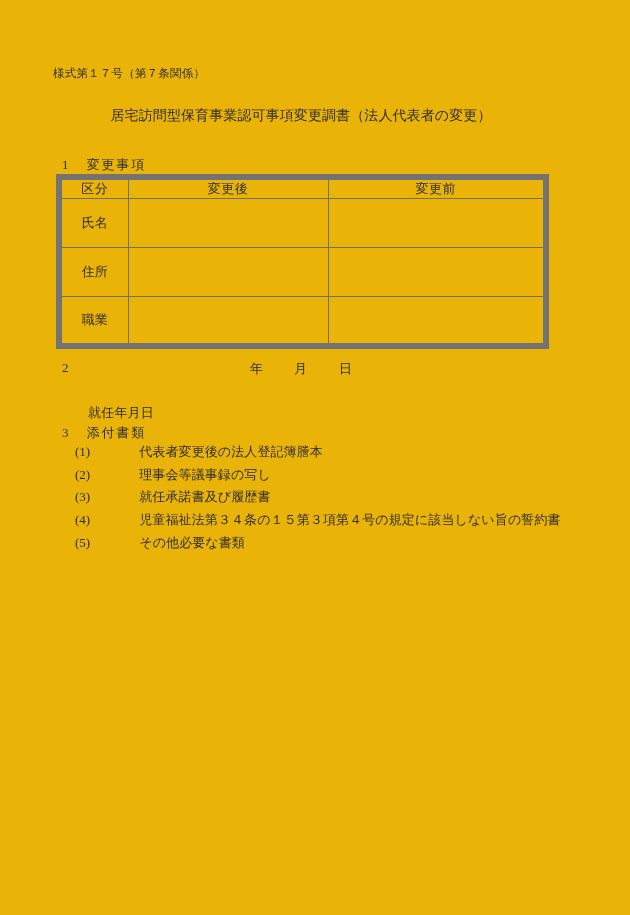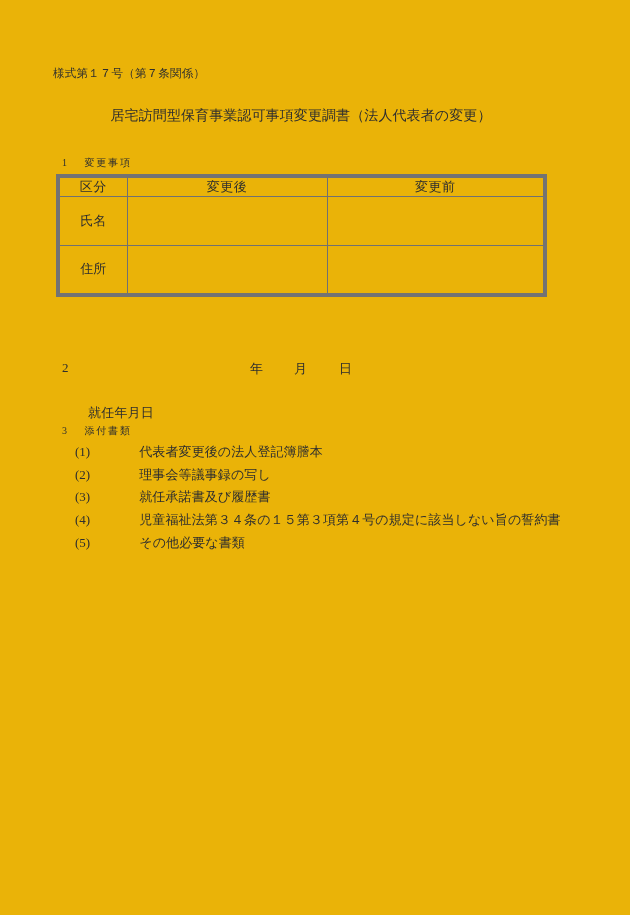--- a/index.html
+++ b/index.html
@@ -42,41 +42,41 @@
     font-size: 14px;
     letter-spacing: 0.1px;
     font-weight: normal;
     margin: 0;
     white-space: nowrap;
   }
 
   
   .sec-head {
     position: absolute;
-    font-size: 10px;
+    font-size: 13px;
     white-space: nowrap;
   }
   .sec-head .sec-num { display: inline-block; }
   .sec-head .sec-label {
     display: inline-block;
     margin-left: 15px;
     letter-spacing: 1.8px;
   }
   .sec1 { left: 62px; top: 156px; }
   .sec3 { left: 62px; top: 424px; }
 
   
   .change-table {
     position: absolute;
     left: 56px;
     top: 174px;
     border-collapse: collapse;
     table-layout: fixed;
     font-size: 13px;
-    border: 4px solid #737373;
+    border: 6px solid #737373;
     padding-left: 28px;
   }
   .change-table col.c1 { width: 69px; }
   .change-table col.c2 { width: 200px; }
   .change-table col.c3 { width: 218px; }
   .change-table th,
   .change-table td {
     border: 1px solid #717171;
     font-weight: normal;
     text-align: center;
@@ -155,20 +155,25 @@
       <tr>
         <td>氏名</td>
         <td></td>
         <td></td>
       </tr>
       <tr>
         <td>住所</td>
         <td></td>
         <td></td>
       </tr>
+      <tr>
+        <td>職業</td>
+        <td></td>
+        <td></td>
+      </tr>
     </tbody>
   </table>
 
   <div class="sec2">
     <span class="s2-num">2</span>
     <span class="s2-label">就任年月日</span>
     <span class="s2-year">年</span>
     <span class="s2-month">月</span>
     <span class="s2-day">日</span>
   </div>

